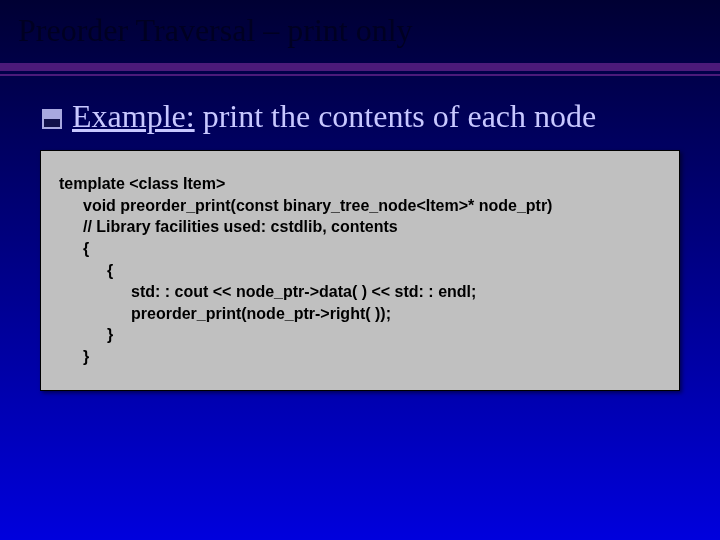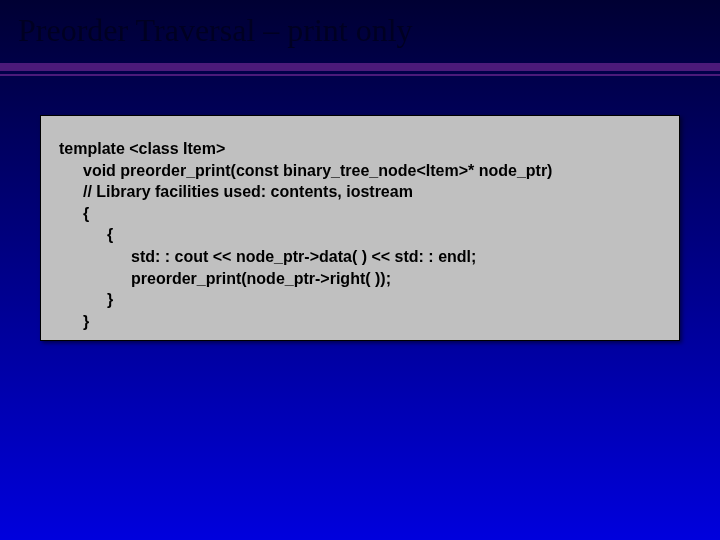--- a/index.html
+++ b/index.html
@@ -48,21 +48,21 @@
     font-size: 32px;
     line-height: 1.1;
   }
   .bullet-lead {
     text-decoration: underline;
   }
   .code-box {
     background: #c0c0c0;
     border: 1px solid #000;
     margin: 16px 0 0 -2px;
-    padding: 22px 18px 8px 18px;
+    padding: 22px 18px 22px 18px;
     font-family: Arial, Helvetica, sans-serif;
     font-size: 16px;
     font-weight: bold;
     color: #000;
     line-height: 1.35;
     width: 640px;
     box-shadow: 2px 2px 4px rgba(0,0,0,0.5);
   }
   .ind1 { padding-left: 24px; }
   .ind2 { padding-left: 48px; }
@@ -73,25 +73,34 @@
 
 <div class="title">Preorder Traversal – print only</div>
 
 <div class="rule-area">
   <div class="rule-main"></div>
   <div class="rule-thin"></div>
 </div>
 
 <div class="content">
 
+  <div class="bullet-row">
+    <svg class="bullet-icon" viewBox="0 0 20 20">
+      <rect x="1" y="1" width="18" height="18" fill="#10104a" stroke="#a8a8e0" stroke-width="2"></rect>
+      <rect x="1" y="1" width="18" height="9" fill="#a8a8e0"></rect>
+    </svg>
+    <div class="bullet-text">
+      <span class="bullet-lead">Example:</span><span> print the contents of each node</span>
+    </div>
+  </div>
 
   <div class="code-box">
     <div>template &lt;class Item&gt;</div>
     <div class="ind1">void preorder_print(const binary_tree_node&lt;Item&gt;* node_ptr)</div>
-    <div class="ind1">// Library facilities used: contents, iostream</div>
+    <div class="ind1">// Library facilities used: cstdlib, contents</div>
     <div class="ind1">{</div>
     <div class="ind2">{</div>
     <div class="ind3">std: : cout &lt;&lt;  node_ptr-&gt;data( ) &lt;&lt; std: : endl;</div>
     <div class="ind3">preorder_print(node_ptr-&gt;right( ));</div>
     <div class="ind2">}</div>
     <div class="ind1">}</div>
   </div>
 
 </div>
 

